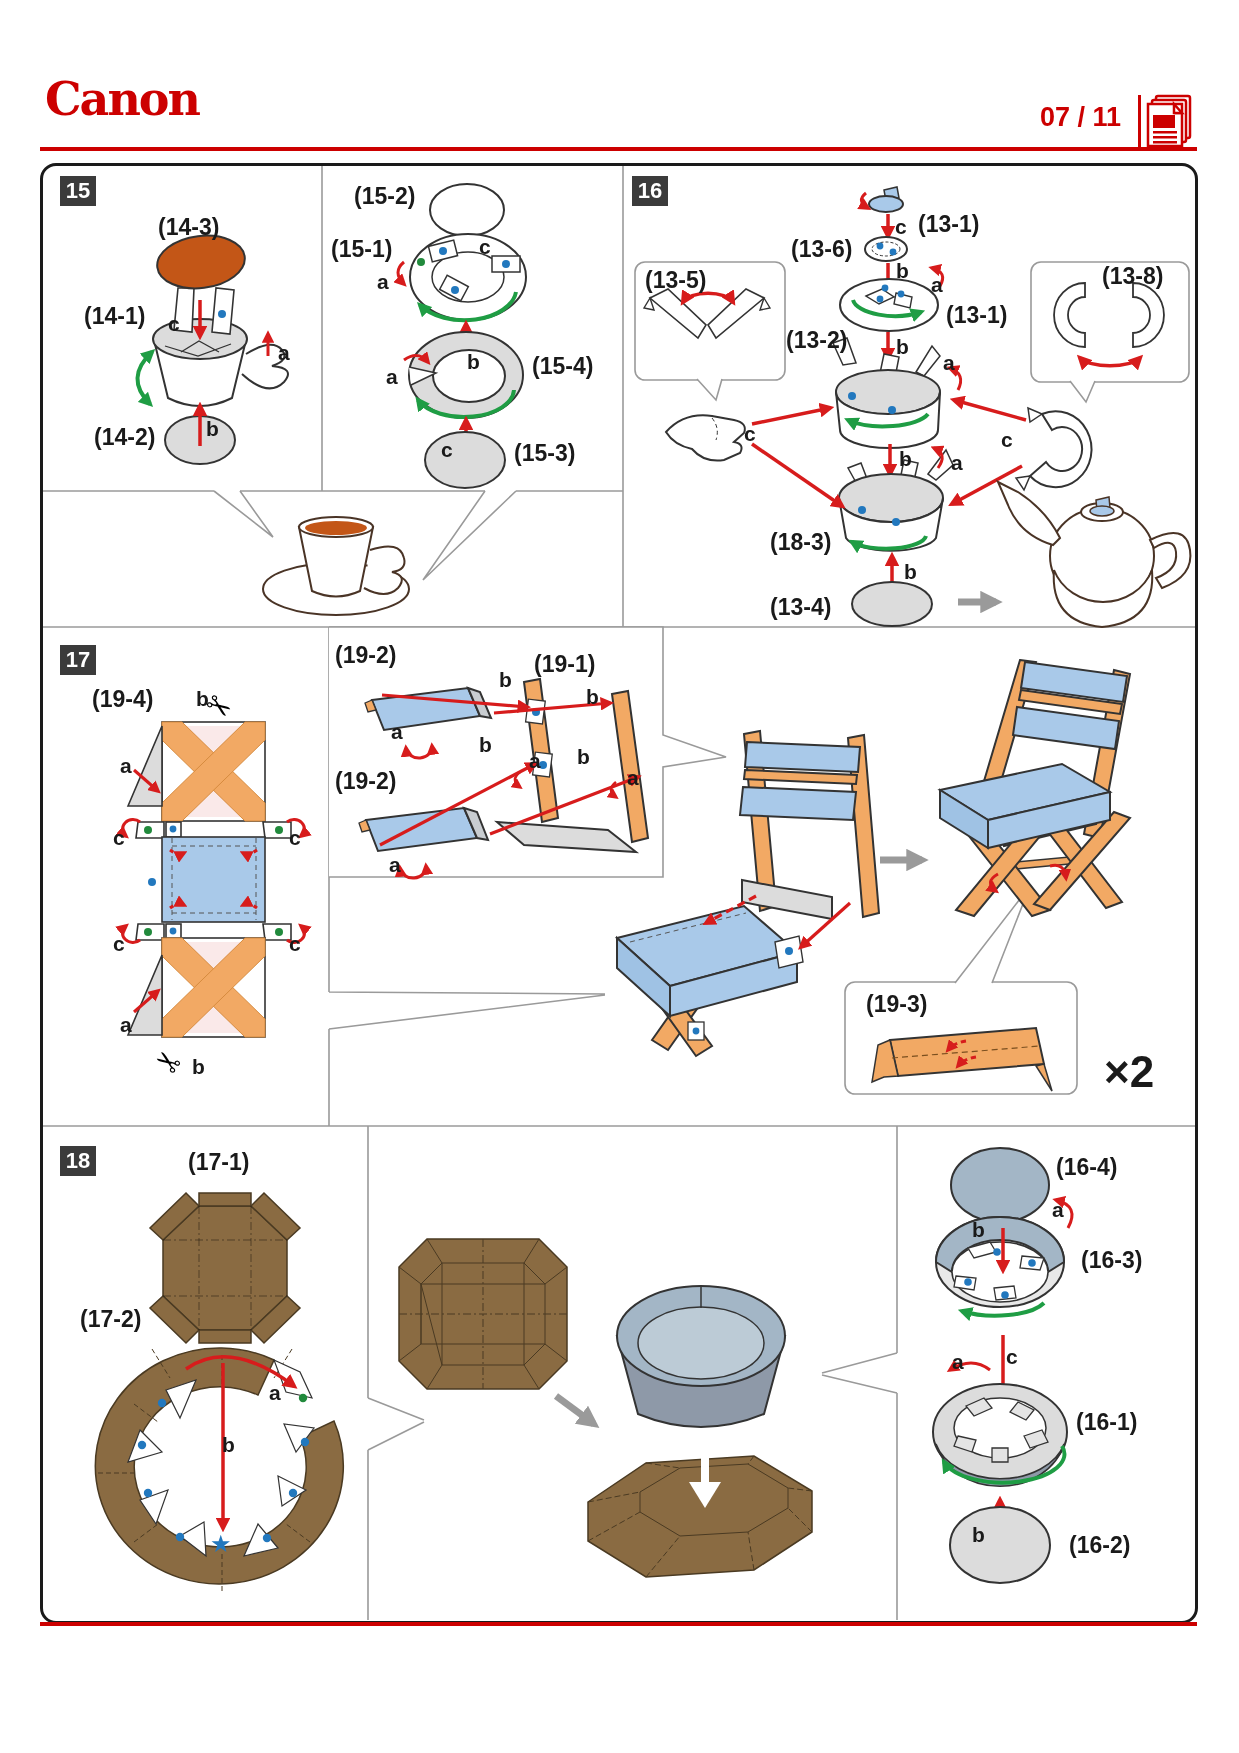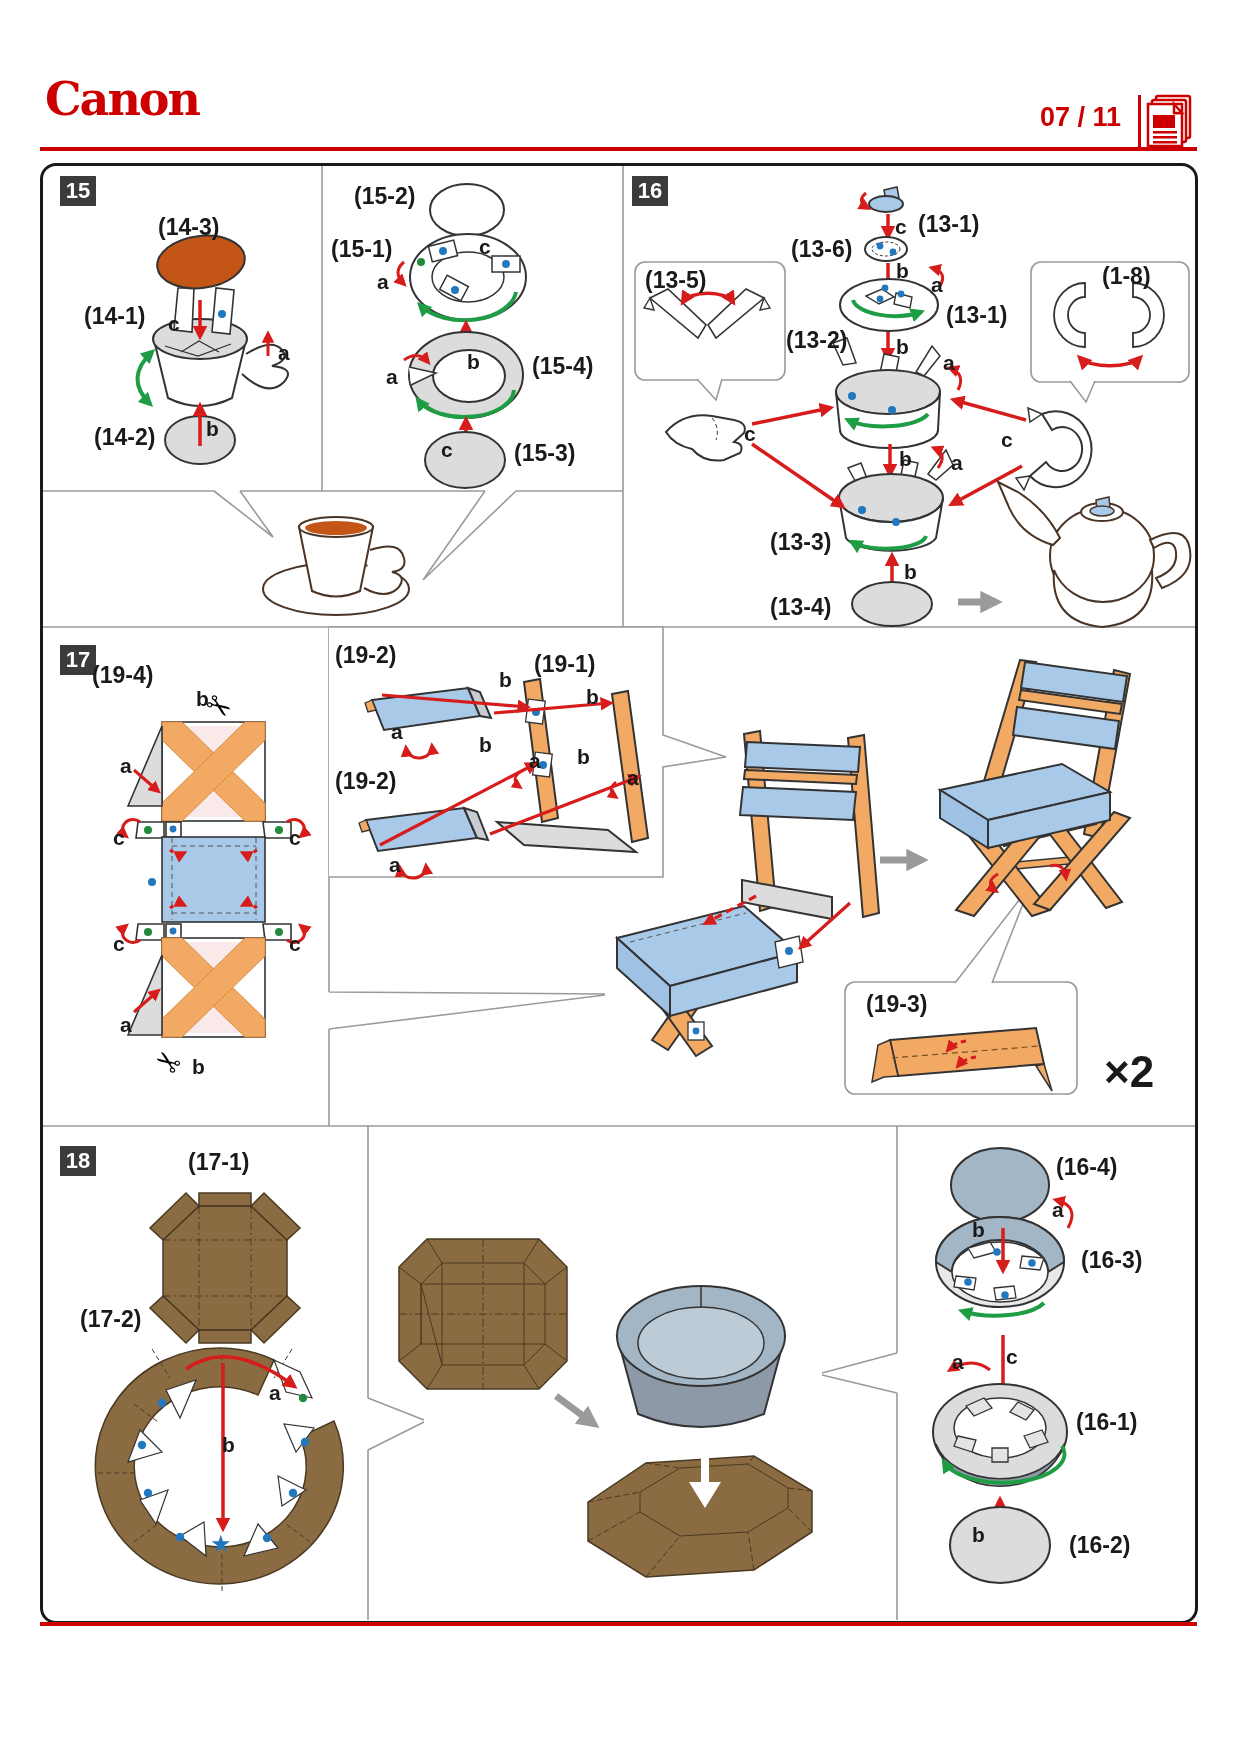--- a/index.html
+++ b/index.html
@@ -421,24 +421,24 @@
   <span class="pl" style="left:94px;top:426px">(14-2)</span>
   <span class="pl" style="left:354px;top:185px">(15-2)</span>
   <span class="pl" style="left:331px;top:238px">(15-1)</span>
   <span class="pl" style="left:532px;top:355px">(15-4)</span>
   <span class="pl" style="left:514px;top:442px">(15-3)</span>
   <span class="pl" style="left:918px;top:213px">(13-1)</span>
   <span class="pl" style="left:791px;top:238px">(13-6)</span>
   <span class="pl" style="left:946px;top:304px">(13-1)</span>
   <span class="pl" style="left:786px;top:329px">(13-2)</span>
   <span class="pl" style="left:645px;top:269px">(13-5)</span>
-  <span class="pl" style="left:1102px;top:265px">(1-8)</span>
-  <span class="pl" style="left:770px;top:531px">(13-3)</span>
+  <span class="pl" style="left:1102px;top:265px">(13-8)</span>
+  <span class="pl" style="left:770px;top:531px">(18-3)</span>
   <span class="pl" style="left:770px;top:596px">(13-4)</span>
-  <span class="pl" style="left:92px;top:664px">(19-4)</span>
+  <span class="pl" style="left:92px;top:688px">(19-4)</span>
   <span class="pl" style="left:335px;top:644px">(19-2)</span>
   <span class="pl" style="left:534px;top:653px">(19-1)</span>
   <span class="pl" style="left:335px;top:770px">(19-2)</span>
   <span class="pl" style="left:866px;top:993px">(19-3)</span>
   <span class="pl" style="left:188px;top:1151px">(17-1)</span>
   <span class="pl" style="left:80px;top:1308px">(17-2)</span>
   <span class="pl" style="left:1056px;top:1156px">(16-4)</span>
   <span class="pl" style="left:1081px;top:1249px">(16-3)</span>
   <span class="pl" style="left:1076px;top:1411px">(16-1)</span>
   <span class="pl" style="left:1069px;top:1534px">(16-2)</span>

